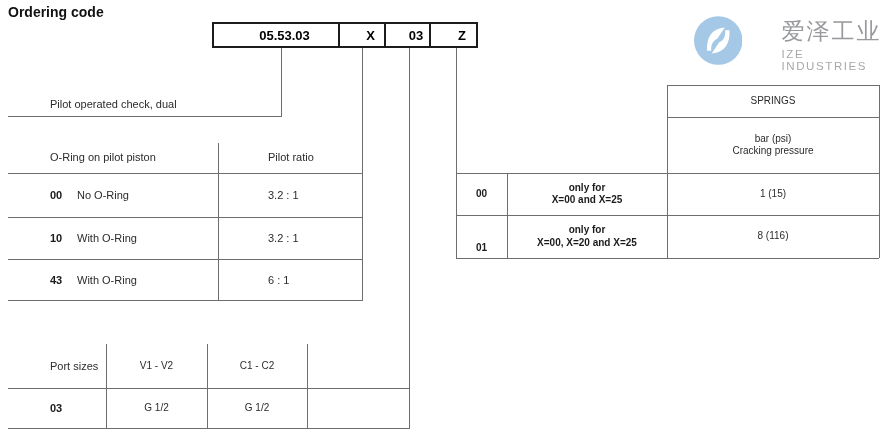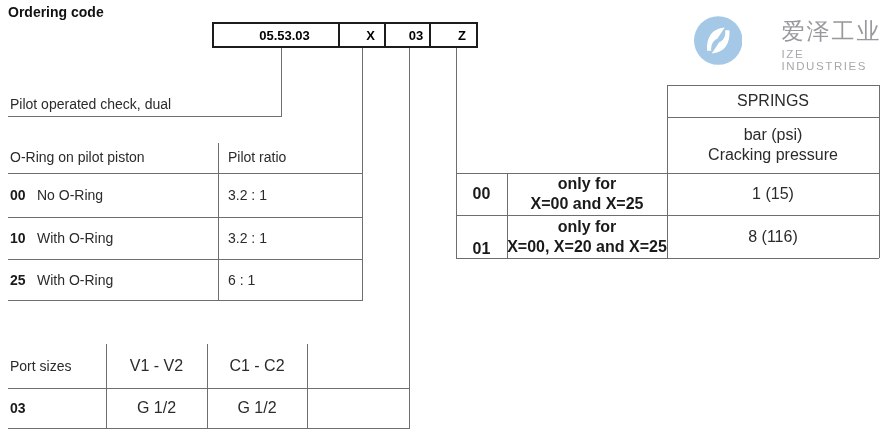--- a/index.html
+++ b/index.html
@@ -30,25 +30,25 @@
   .codecell{
     display:flex;align-items:center;justify-content:center;
     font-size:13px;font-weight:bold;color:#000000;
     box-sizing:border-box;height:100%;padding-left:17px;
   }
   .codecell + .codecell{border-left:2px solid #1c1c1c;}
   
   .hline{position:absolute;height:1px;background:#6e6e6e;}
   .vline{position:absolute;width:1px;background:#6e6e6e;}
   
-  .txt{position:absolute;font-size:14px;line-height:16px;white-space:nowrap;}
+  .txt{position:absolute;font-size:11px;line-height:16px;white-space:nowrap;margin-left:40px;}
   .bold{font-weight:bold;color:#1a1a1a;}
   .cell{
     position:absolute;display:flex;align-items:center;justify-content:center;
-    text-align:center;font-size:16px;line-height:1.25;
+    text-align:center;font-size:10px;line-height:1.25;
   }
 </style>
 </head>
 <body>
 
 <div class="canvas">
 
   <div class="title">Ordering code</div>
 
   <div class="logo">
@@ -90,21 +90,21 @@
     <div class="txt bold" style="left:10px;top:187px">00</div>
     <div class="txt" style="left:37px;top:187px">No O-Ring</div>
     <div class="txt" style="left:228px;top:187px">3.2 : 1</div>
   </div>
   <div>
     <div class="txt bold" style="left:10px;top:230px">10</div>
     <div class="txt" style="left:37px;top:230px">With O-Ring</div>
     <div class="txt" style="left:228px;top:230px">3.2 : 1</div>
   </div>
   <div>
-    <div class="txt bold" style="left:10px;top:272px">25</div>
+    <div class="txt bold" style="left:10px;top:272px">43</div>
     <div class="txt" style="left:37px;top:272px">With O-Ring</div>
     <div class="txt" style="left:228px;top:272px">6 : 1</div>
   </div>
 
   <div class="hline" style="left:667px;top:85px;width:212px"></div>
   <div class="hline" style="left:667px;top:117px;width:212px"></div>
   <div class="hline" style="left:456px;top:173px;width:423px"></div>
   <div class="hline" style="left:456px;top:215px;width:423px"></div>
   <div class="hline" style="left:456px;top:258px;width:423px"></div>
   <div class="vline" style="left:667px;top:85px;height:173px"></div>

